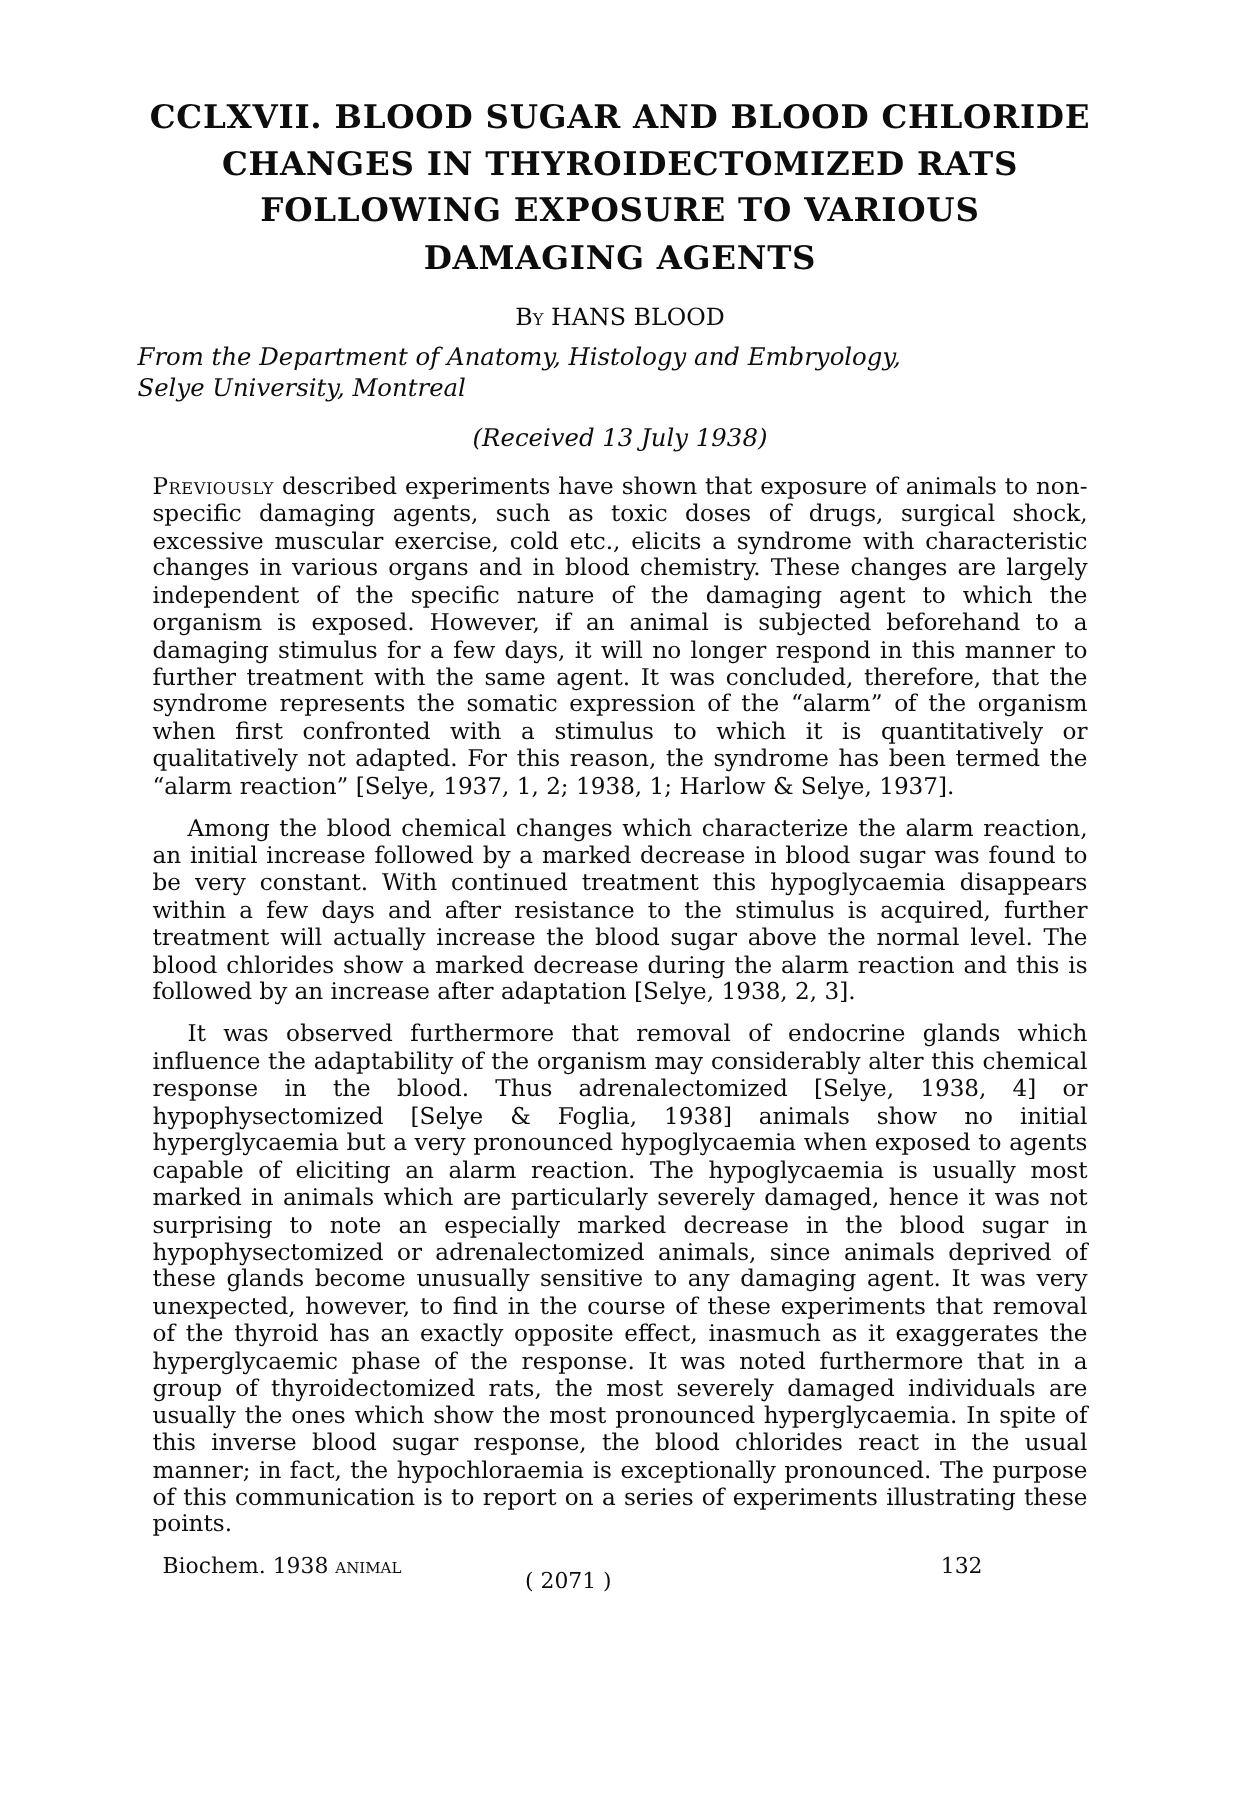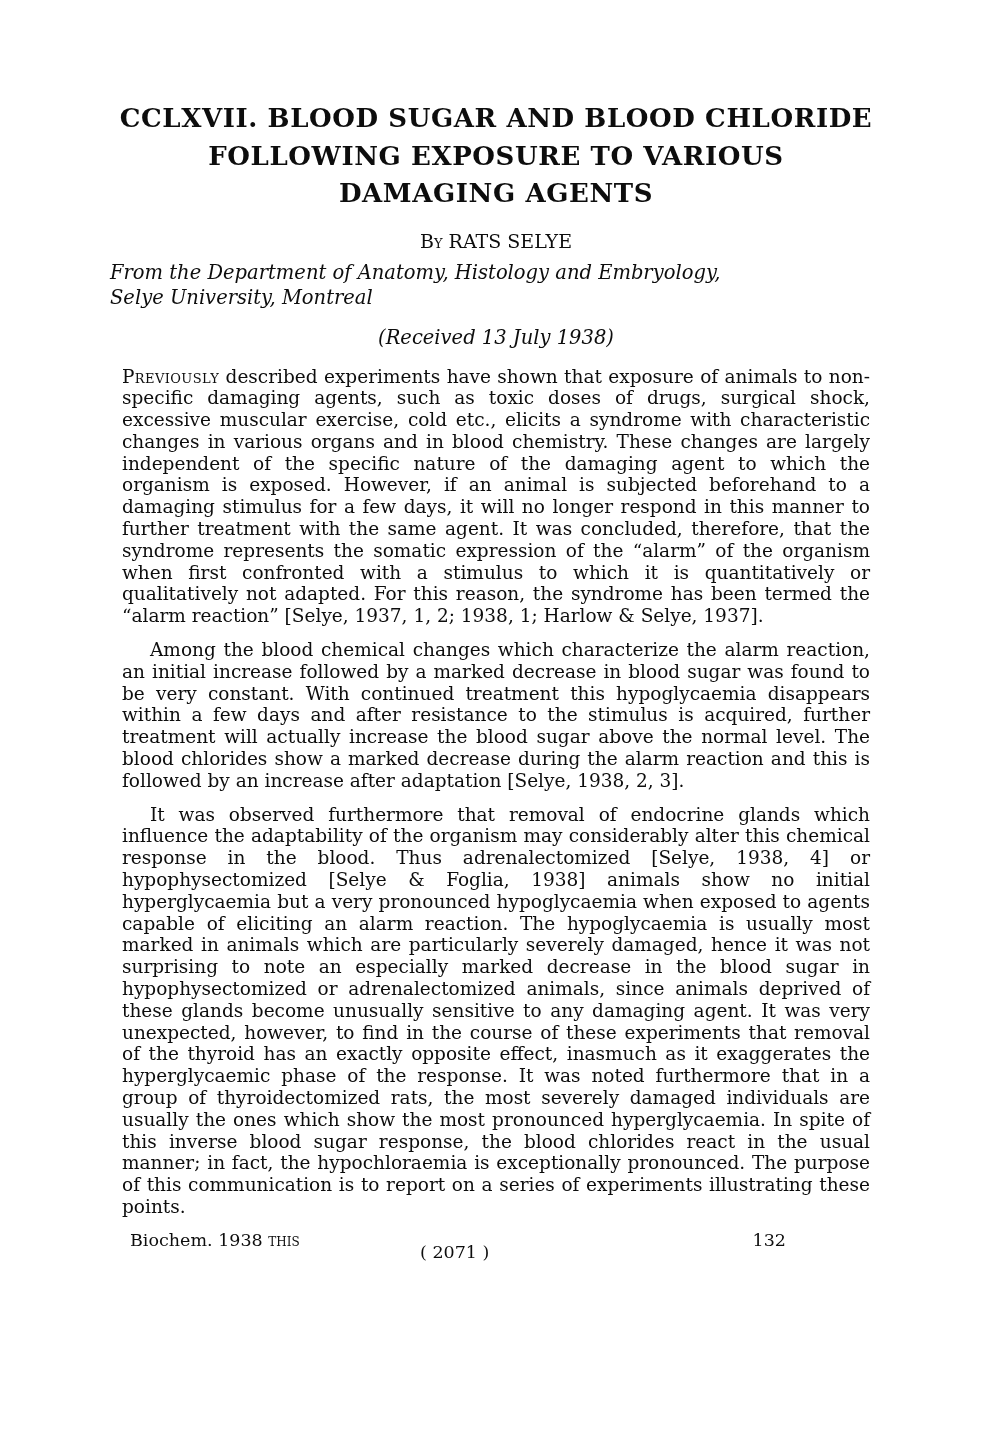--- a/index.html
+++ b/index.html
@@ -10,21 +10,21 @@
     width: 992px;
     height: 1453px;
     background: #ffffff;
     color: #0d0d0d;
     font-family: "DejaVu Serif", serif;
     overflow: hidden;
   }
   .column {
     width: 772px;
     margin: 0 auto;
-    padding-top: 100px;
+    padding-top: 76px;
   }
   .title {
     margin: 0;
     font-size: 26px;
     font-weight: 600;
     line-height: 37.5px;
     text-align: center;
     letter-spacing: 0.6px;
   }
   .title .tline {
@@ -97,27 +97,28 @@
     white-space: nowrap;
   }
 </style>
 </head>
 <body>
 
 <div class="column">
 
   <h1 class="title">
     <span class="tline">CCLXVII. BLOOD SUGAR AND BLOOD CHLORIDE</span>
+    <span class="tline">CHANGES IN THYROIDECTOMIZED RATS</span>
     <span class="tline">FOLLOWING EXPOSURE TO VARIOUS</span>
     <span class="tline">DAMAGING AGENTS</span>
   </h1>
 
   <div class="byline">
     <span class="smallcaps">By</span>
-    <span>RATS SELYE</span>
+    <span>HANS BLOOD</span>
   </div>
 
   <div class="affiliation">
     <span class="aline">From the Department of Anatomy, Histology and Embryology,</span>
     <span class="aline">Selye University, Montreal</span>
   </div>
 
   <div class="received">(Received 13 July 1938)</div>
 
   <div class="body-text">
@@ -125,19 +126,19 @@
       <span class="smallcaps lead">Previously</span>
       <span>described experiments have shown that exposure of animals to non-specific damaging agents, such as toxic doses of drugs, surgical shock, excessive muscular exercise, cold etc., elicits a syndrome with characteristic changes in various organs and in blood chemistry. These changes are largely independent of the specific nature of the damaging agent to which the organism is exposed. However, if an animal is subjected beforehand to a damaging stimulus for a few days, it will no longer respond in this manner to further treatment with the same agent. It was concluded, therefore, that the syndrome represents the somatic expression of the “alarm” of the organism when first confronted with a stimulus to which it is quantitatively or qualitatively not adapted. For this reason, the syndrome has been termed the “alarm reaction” [Selye, 1937, 1, 2; 1938, 1; Harlow &amp; Selye, 1937].</span>
     </p>
     <p class="indent">Among the blood chemical changes which characterize the alarm reaction, an initial increase followed by a marked decrease in blood sugar was found to be very constant. With continued treatment this hypoglycaemia disappears within a few days and after resistance to the stimulus is acquired, further treatment will actually increase the blood sugar above the normal level. The blood chlorides show a marked decrease during the alarm reaction and this is followed by an increase after adaptation [Selye, 1938, 2, 3].</p>
     <p class="indent">It was observed furthermore that removal of endocrine glands which influence the adaptability of the organism may considerably alter this chemical response in the blood. Thus adrenalectomized [Selye, 1938, 4] or hypophysectomized [Selye &amp; Foglia, 1938] animals show no initial hyperglycaemia but a very pronounced hypoglycaemia when exposed to agents capable of eliciting an alarm reaction. The hypoglycaemia is usually most marked in animals which are particularly severely damaged, hence it was not surprising to note an especially marked decrease in the blood sugar in hypophysectomized or adrenalectomized animals, since animals deprived of these glands become unusually sensitive to any damaging agent. It was very unexpected, however, to find in the course of these experiments that removal of the thyroid has an exactly opposite effect, inasmuch as it exaggerates the hyperglycaemic phase of the response. It was noted furthermore that in a group of thyroidectomized rats, the most severely damaged individuals are usually the ones which show the most pronounced hyperglycaemia. In spite of this inverse blood sugar response, the blood chlorides react in the usual manner; in fact, the hypochloraemia is exceptionally pronounced. The purpose of this communication is to report on a series of experiments illustrating these points.</p>
   </div>
 
   <div class="page-footer">
     <span class="footer-journal">
       <span>Biochem. 1938</span>
-      <span class="smallcaps">this</span>
+      <span class="smallcaps">animal</span>
     </span>
     <span class="footer-pageno">( 2071 )</span>
     <span class="footer-signature">132</span>
   </div>
 
 </div>
 
 </body></html>

